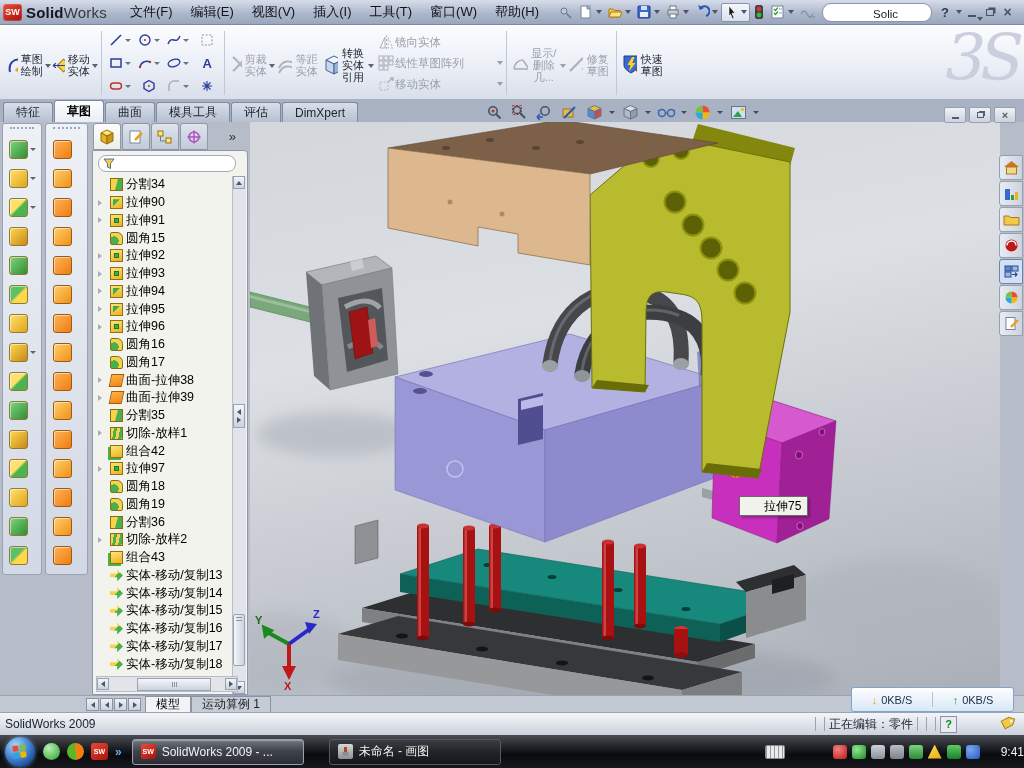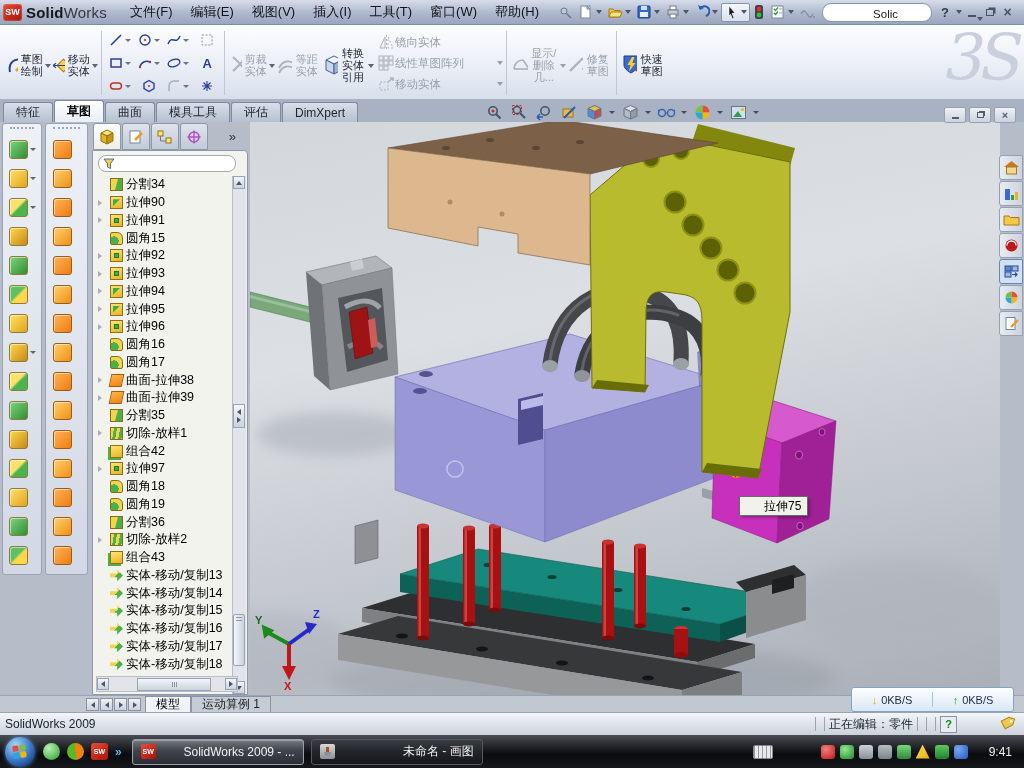--- a/index.html
+++ b/index.html
@@ -169,27 +169,27 @@
   #taskbar{left:0;top:735px;width:1024px;height:33px;
     background:linear-gradient(#4a4d54,#1d1f24 40%,#0a0b0e 60%,#17181d);display:flex;align-items:center;}
   .orb{width:30px;height:30px;border-radius:50%;margin:0 8px 0 5px;position:relative;
     background:radial-gradient(circle at 35% 28%,#a8d8f8,#3a78c8 52%,#123a78 88%);box-shadow:0 0 4px #68a8e8aa;}
   .flag{position:absolute;left:8px;top:8px;width:14px;height:14px;transform:rotate(-8deg);
     display:grid;grid-template-columns:6px 6px;grid-template-rows:6px 6px;gap:1px;}
   .flag i{border-radius:1.5px;}
   .ql{display:flex;align-items:center;gap:7px;margin-right:10px;}
   .qli{width:17px;height:17px;border-radius:3px;}
   .chev{color:#6ab0f0;font-weight:bold;font-size:12px;}
-  .taskbtn{height:26px;width:172px;margin-right:7px;border-radius:3px;display:flex;align-items:center;gap:6px;
-    padding:0 8px;box-sizing:border-box;color:#f2f2f2;font-size:12px;white-space:nowrap;overflow:hidden;justify-content:space-between;}
+  .taskbtn{height:26px;width:172px;margin-right:25px;border-radius:3px;display:flex;align-items:center;gap:6px;
+    padding:0 8px;box-sizing:border-box;color:#f2f2f2;font-size:12px;white-space:nowrap;overflow:hidden;}
   .tk-active{background:linear-gradient(#74787f,#3f434b 45%,#2b2e35);border:1px solid #9aa0aa;box-shadow:inset 0 1px 1px #ffffff55;}
   .tk-idle{background:linear-gradient(#3a3d44,#222429 50%,#16171b);border:1px solid #55585f;}
   .ticon{width:15px;height:15px;border-radius:2px;flex:0 0 15px;display:flex;align-items:center;justify-content:center;
     color:#fff;font-size:7px;font-weight:bold;}
-  .tray{margin-left:auto;display:flex;align-items:flex-start;gap:17px;padding-right:12px;}
+  .tray{margin-left:auto;display:flex;align-items:flex-start;gap:17px;padding-right:0;}
   .kbd{width:18px;height:12px;background:#e8eaee;border-radius:2px;border:1px solid #888;
     background-image:linear-gradient(90deg,#999 1px,transparent 1px);background-size:4px 100%;}
   .tico{width:14px;height:14px;border-radius:3px;}
   .tray-red{background:radial-gradient(circle at 35% 30%,#f08080,#c01818);}
   .tray-green{background:radial-gradient(circle at 35% 30%,#90e890,#1d8a2a);}
   .tray-gray{background:linear-gradient(#cdd2da,#8a9098);}
   .tray-speaker{background:linear-gradient(#b8bcc4,#7e838c);}
   .tray-phone{background:linear-gradient(#7ad47a,#2a8a3a);}
   .tray-warn{background:linear-gradient(145deg,#ffe050,#e8a810);clip-path:polygon(50% 0,100% 100%,0 100%);border-radius:0;}
   .tray-shieldplus{background:linear-gradient(#62c862,#188030);}

